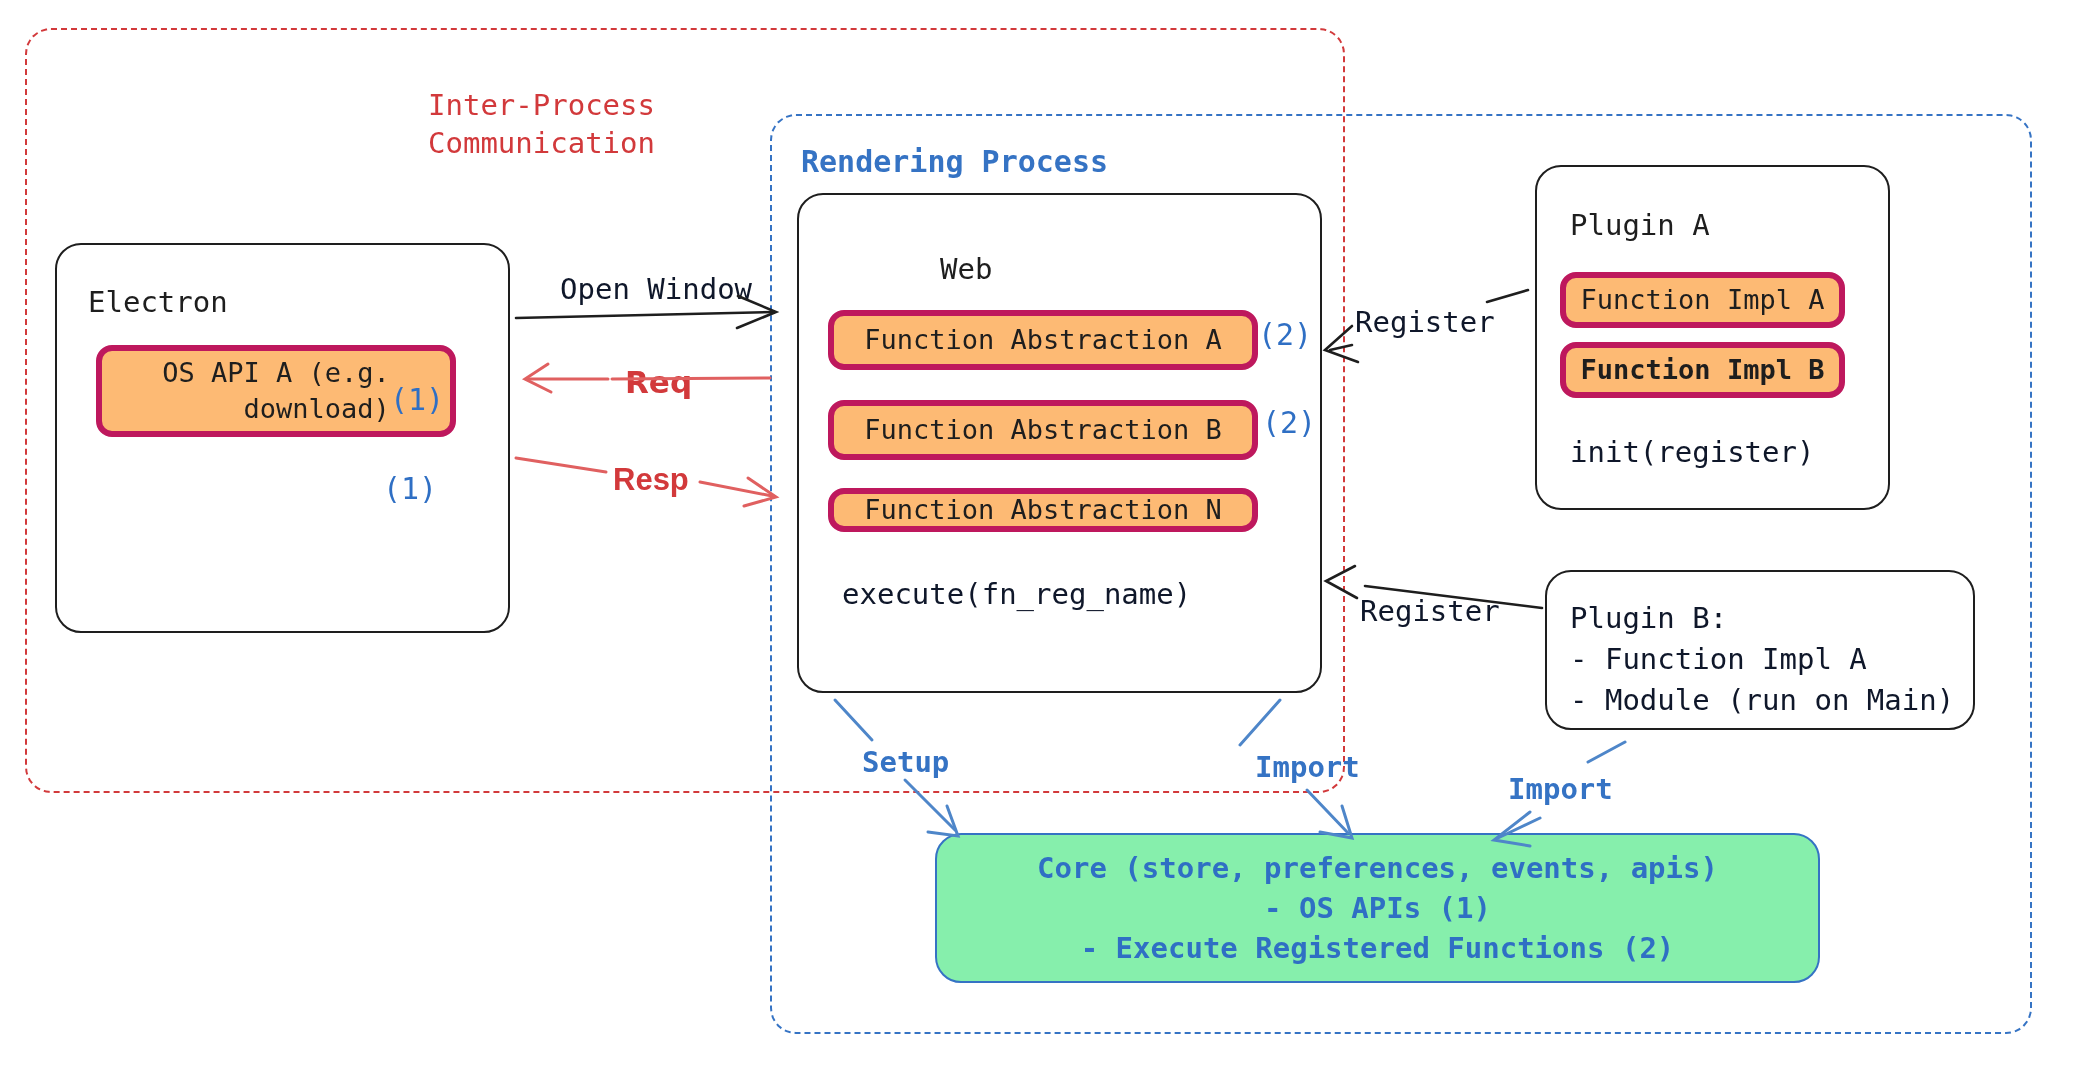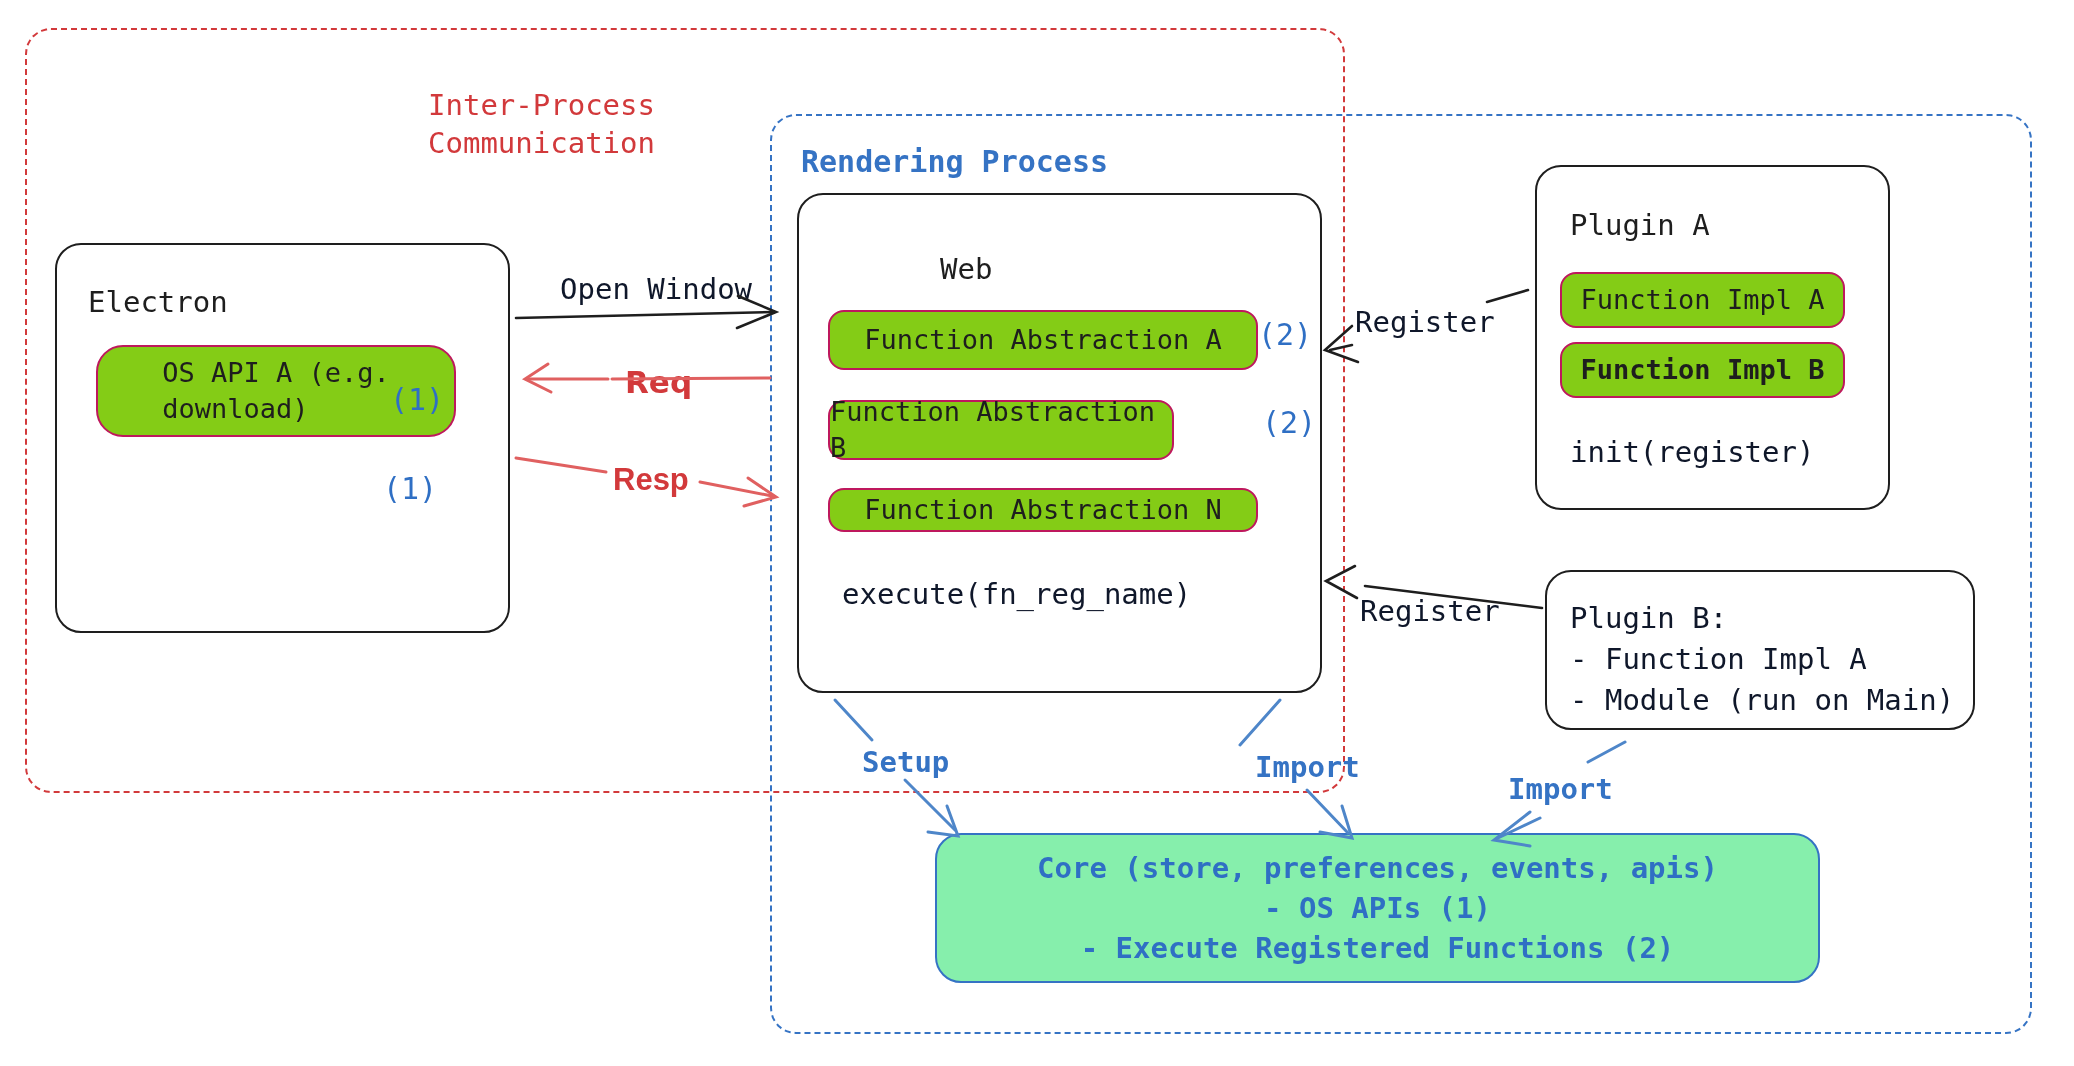--- a/index.html
+++ b/index.html
@@ -11,23 +11,23 @@
   .canvas{position:absolute;inset:0;}
   svg.layer{position:absolute;left:0;top:0;width:2074px;height:1066px;pointer-events:none;}
 
   
   .box{
     position:absolute;box-sizing:border-box;
     border:2.2px solid #1e1e1e;border-radius:26px;background:#ffffff;
   }
   .inner-box{
     position:absolute;box-sizing:border-box;
-    border:2px solid #be185d;border-radius:16px;background:#84cc16;
+    border:6px solid #be185d;border-radius:16px;background:#fdba74;
     display:flex;align-items:center;justify-content:center;
-    text-align:left;line-height:1.32;
+    text-align:right;line-height:1.32;
   }
   .dashed{
     position:absolute;box-sizing:border-box;background:transparent;
     border-radius:26px;border-width:2.4px;border-style:dashed;
   }
   .dashed.red{border-color:#d2393b;}
   .dashed.blue{border-color:#3573c4;}
 
   
   .mono{font-family:"DejaVu Sans Mono","Liberation Mono",monospace;color:#1e1e1e;}
@@ -53,21 +53,21 @@
   #render-title{left:801px;top:144px;font-size:30px;font-weight:bold;}
 
   #electron-box{left:55px;top:243px;width:455px;height:390px;}
   #electron-title{left:88px;top:285px;}
   #osapi-a{left:96px;top:345px;width:360px;height:92px;font-size:27px;}
   #osapi-n{left:96px;top:462px;width:360px;height:54px;font-size:27px;}
 
   #web-box{left:797px;top:193px;width:525px;height:500px;}
   #web-title{left:940px;top:252px;}
   #fa-a{left:828px;top:310px;width:430px;height:60px;font-size:27px;}
-  #fa-b{left:828px;top:400px;width:346px;height:60px;font-size:27px;}
+  #fa-b{left:828px;top:400px;width:430px;height:60px;font-size:27px;}
   #fa-n{left:828px;top:488px;width:430px;height:44px;font-size:27px;}
   #exec-label{left:842px;top:577px;font-size:29px;}
 
   #fa-a-paren{left:1258px;top:317px;}
   #fa-b-paren{left:1262px;top:405px;}
 
   #plugin-a-box{left:1535px;top:165px;width:355px;height:345px;}
   #plugin-a-title{left:1570px;top:208px;}
   #impl-a{left:1560px;top:272px;width:285px;height:56px;font-size:27px;}
   #impl-b{left:1560px;top:342px;width:285px;height:56px;font-size:27px;font-weight:bold;}
@@ -103,21 +103,21 @@
   <div class="dashed blue" id="render-frame"></div>
 
   <div class="label blue-txt" id="render-title">Rendering Process</div>
 
   <div class="label red-txt" id="ipc-title" style="white-space: pre;">Inter-Process
 Communication</div>
 
   <div class="box" id="electron-box"></div>
   <div class="box-title" id="electron-title">Electron</div>
 
-  <div class="inner-box mono" id="osapi-a" style="white-space: pre; border-radius: 27px;">OS API A (e.g.
+  <div class="inner-box mono" id="osapi-a" style="white-space: pre;">OS API A (e.g.
 download)</div>
   <div class="paren" style="left:390px;top:382px;">(1)</div>
 
   <div class="paren" style="left:383px;top:471px;">(1)</div>
 
   <div class="box" id="web-box"></div>
   <div class="box-title" id="web-title">Web</div>
 
   <div class="inner-box mono" id="fa-a">Function Abstraction A</div>
   <div class="paren" id="fa-a-paren">(2)</div>

